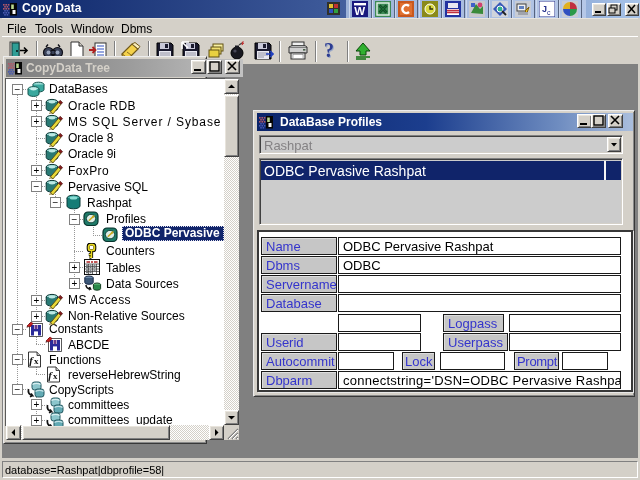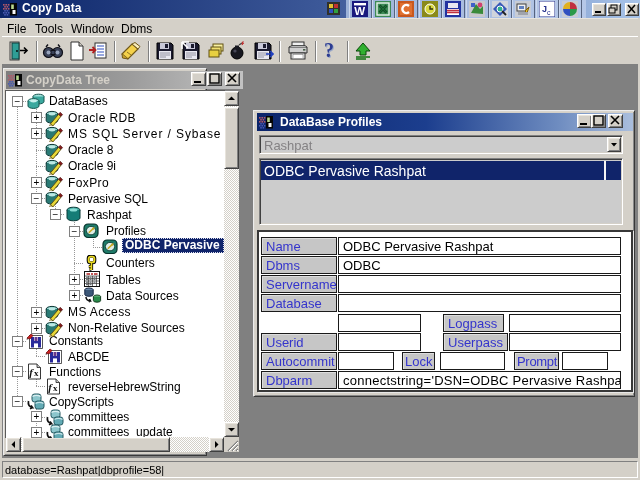--- a/index.html
+++ b/index.html
@@ -232,21 +232,21 @@
 <span class="abs" style="left:318px;top:3px;width:24px;height:24px"><svg width="22" height="22" viewBox="0 0 22 22">
         <text x="5" y="18" font-family="Liberation Serif" font-size="20" font-weight="bold" fill="#9aa8c8">?</text>
         <text x="4" y="17" font-family="Liberation Serif" font-size="20" font-weight="bold" fill="#2c3c92">?</text>
       </svg></span>
 <span class="abs" style="left:350px;top:3px;width:24px;height:24px"><svg width="22" height="22" viewBox="0 0 22 22">
         <path d="M11 3 L18 11 H14 V15 H8 V11 H4 Z" fill="#30b030" stroke="#084808"></path>
         <path d="M4 17 H18 M4 19 H14" stroke="#107010" stroke-width="1.6"></path>
       </svg></span>
   </div>
 <div class="abs mdi"></div>
-<div class="abs win" id="treewin" style="left:3px;top:68px;width:204px;height:388px">
+<div class="abs win" id="treewin" style="left:3px;top:56px;width:204px;height:388px">
   <div class="abs wtitle inact" style="left:2px;width:237px">
       <span style="margin-left:2px;width:15px;height:14px"><svg width="15" height="14" viewBox="0 0 15 14">
           <g fill="#b05868">
             <rect x="0" y="2" width="1.6" height="1.6"></rect>
             <rect x="2.4" y="2" width="1.6" height="1.6"></rect>
             <rect x="4.8" y="2" width="1.6" height="1.6"></rect>
             <rect x="1.2" y="4" width="1.6" height="1.6"></rect>
             <rect x="3.6" y="4" width="1.6" height="1.6"></rect>
             <rect x="0" y="6" width="1.6" height="1.6"></rect>
             <rect x="2.4" y="6" width="1.6" height="1.6"></rect>

